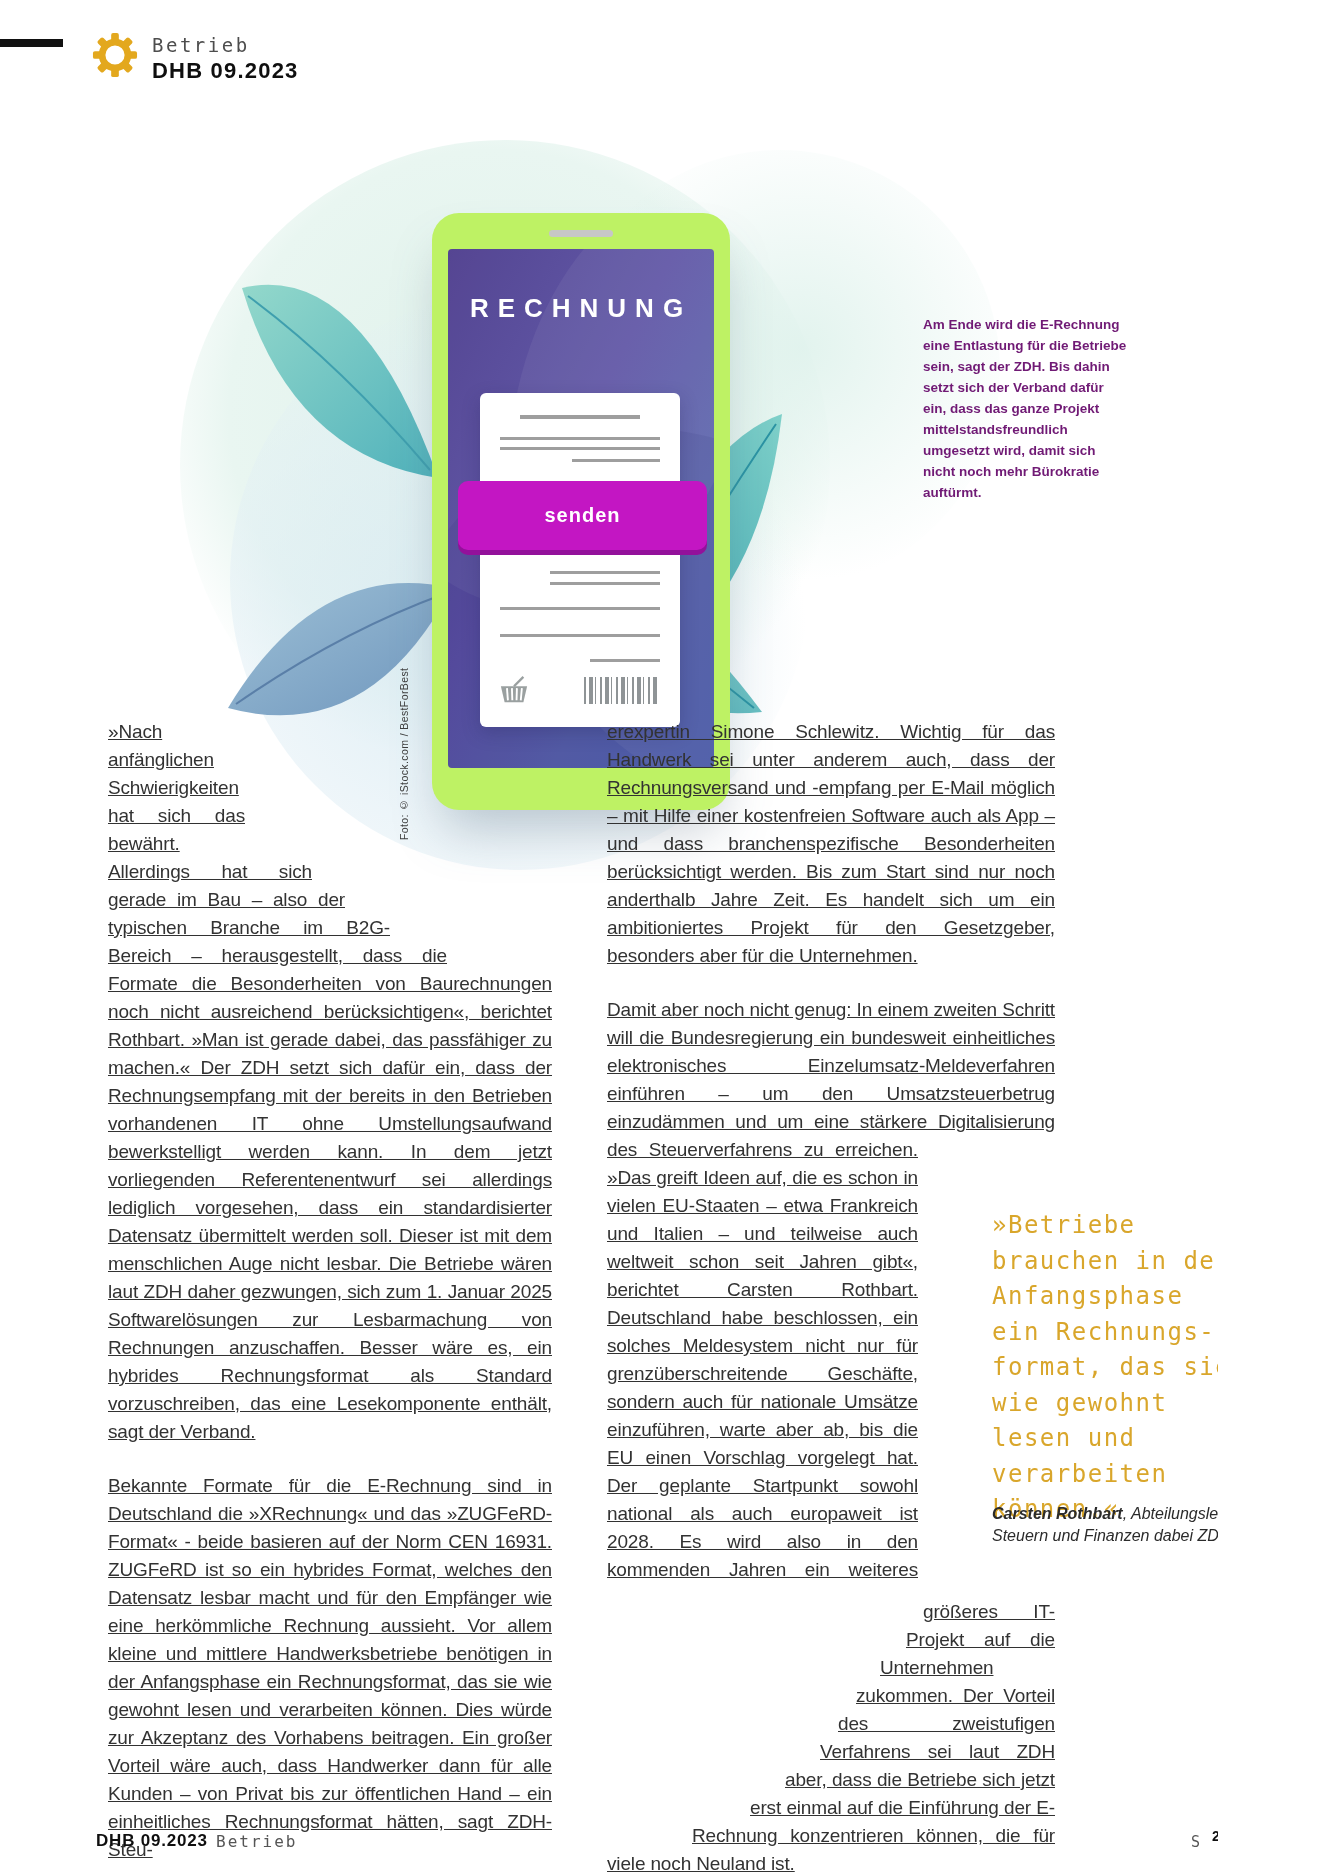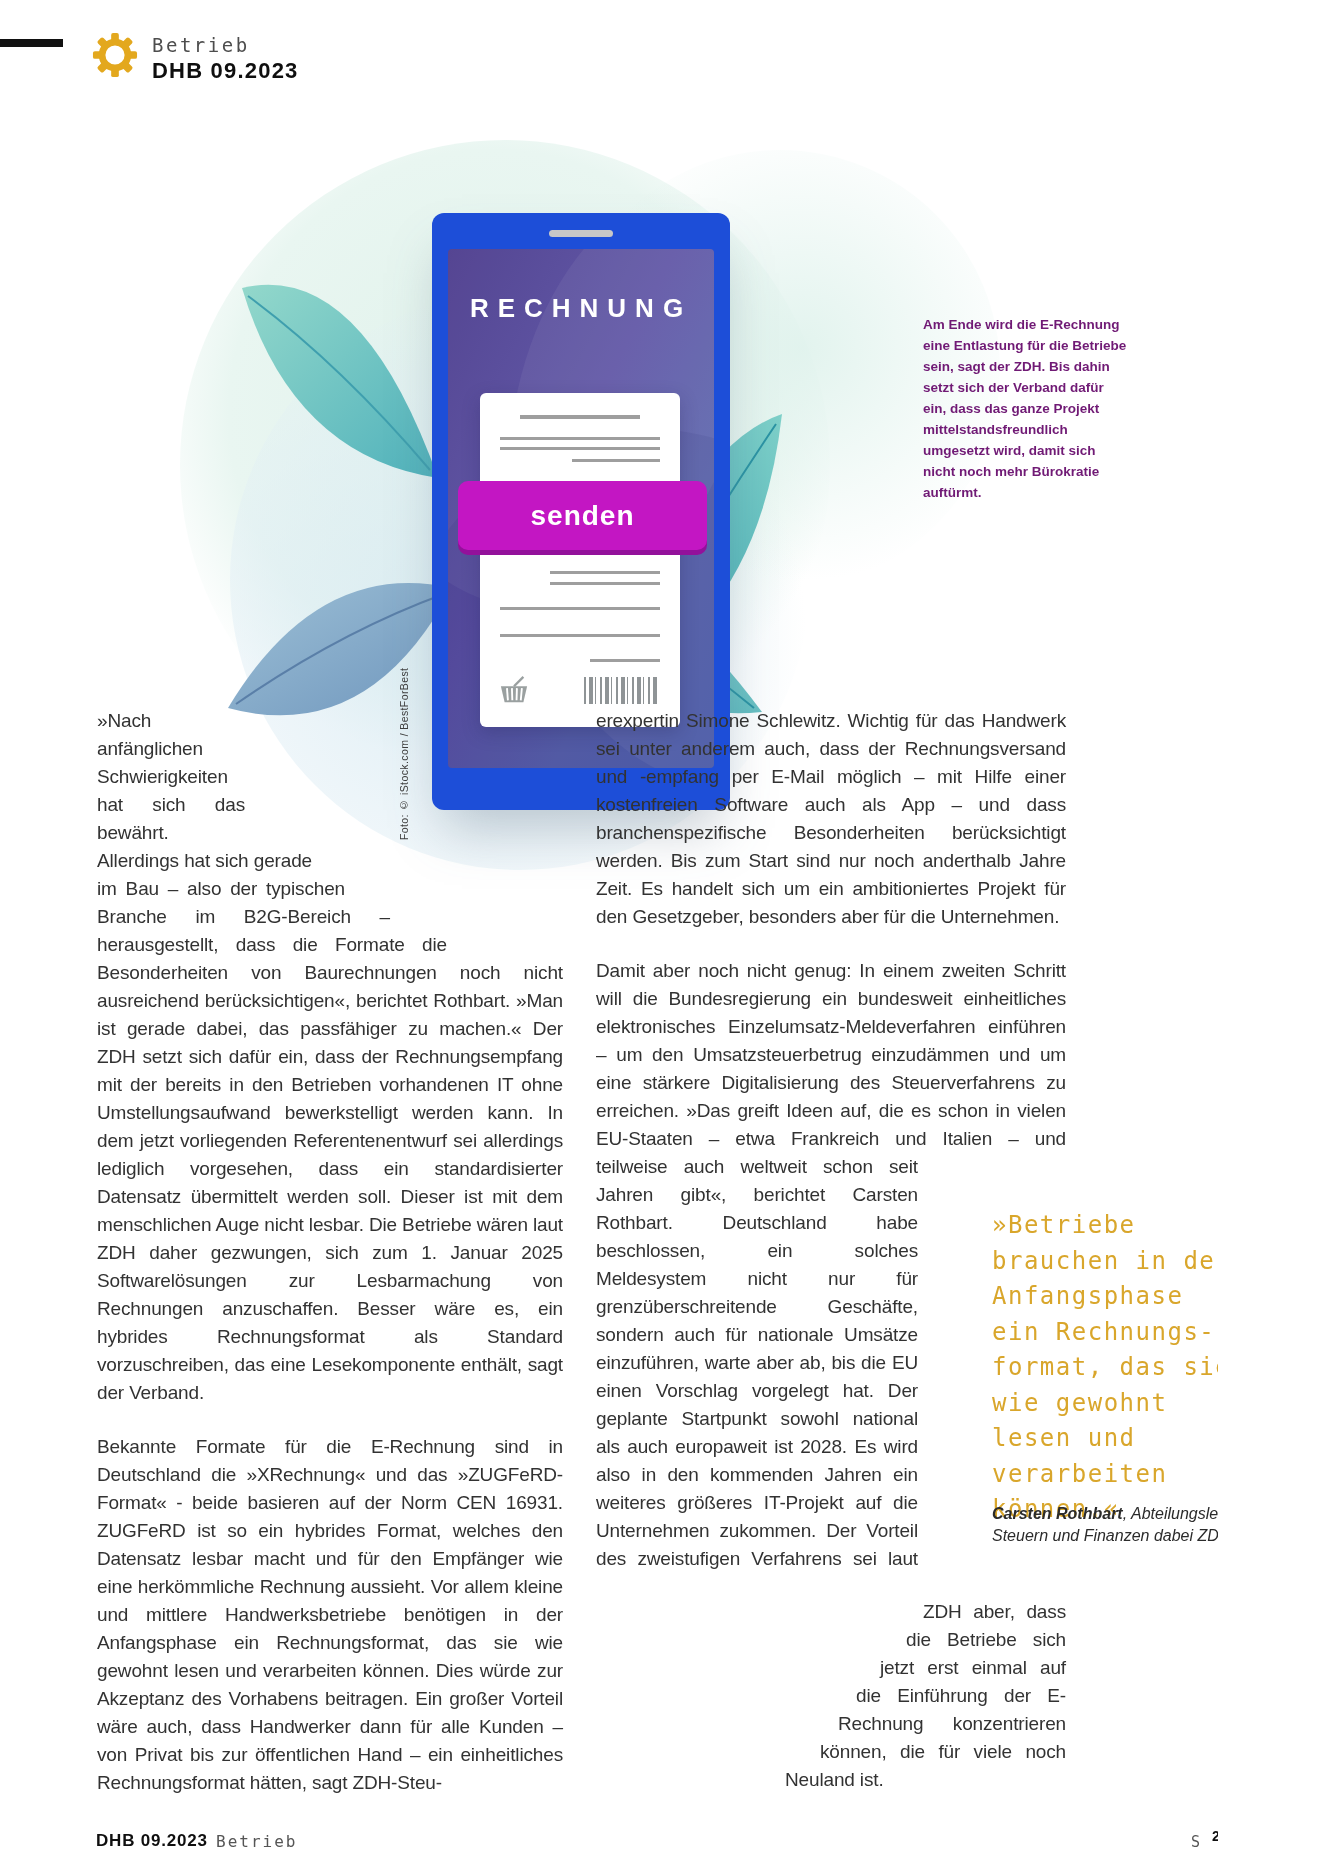--- a/index.html
+++ b/index.html
@@ -17,51 +17,51 @@
   .illo{position:absolute;left:200px;top:120px;width:700px;height:720px;}
   .blob{position:absolute;border-radius:50%;}
   .blob1{left:-20px;top:20px;width:650px;height:650px;
          background:radial-gradient(circle at 48% 42%, #e0f2eb 0%, #e9f6f1 52%, rgba(236,248,243,0) 70%);}
   .blob2{left:30px;top:170px;width:580px;height:580px;
          background:radial-gradient(circle at 40% 60%, rgba(216,234,242,.85) 0%, rgba(224,238,245,.45) 50%, rgba(224,238,245,0) 70%);}
   .blob3{left:360px;top:30px;width:440px;height:440px;
          background:radial-gradient(circle at 55% 45%, rgba(223,242,236,.9) 0%, rgba(223,242,236,0) 68%);}
   .leaves{position:absolute;left:0;top:0;}
 
-  .phone{position:absolute;left:232px;top:93px;width:298px;height:597px;background:#1d4ed8;
-         border-radius:12px;box-shadow:0 30px 50px -12px rgba(90,110,130,.35);text-decoration:underline;}
+  .phone{position:absolute;left:232px;top:93px;width:298px;height:597px;background:#bef264;
+         border-radius:27px;box-shadow:0 30px 50px -12px rgba(90,110,130,.35);text-decoration:underline;}
   .speaker{position:absolute;left:117px;top:17px;width:64px;height:7px;border-radius:4px;background:#c7c7c7;}
   .screen{position:absolute;left:16px;top:36px;width:266px;height:519px;border-radius:4px;overflow:hidden;
           background:linear-gradient(118deg,#4c3c8d 0%,#594fa2 42%,#5760ab 70%,#4e60ae 100%);}
   .band{position:absolute;border-radius:50%;}
   .band1{left:-120px;top:-200px;width:420px;height:560px;background:rgba(255,255,255,.05);}
   .band2{left:60px;top:-80px;width:460px;height:620px;background:rgba(255,255,255,.06);}
   .band3{left:-60px;top:180px;width:520px;height:560px;background:rgba(30,30,90,.08);}
   .screen-title{position:absolute;left:0;top:44px;width:100%;text-align:center;color:#fff;
                 font-size:26px;font-weight:bold;letter-spacing:9px;font-family:"Liberation Sans",sans-serif;}
   .invoice{position:absolute;left:32px;top:144px;width:200px;height:334px;background:#fff;border-radius:6px;
            box-shadow:0 6px 18px rgba(30,30,80,.25);}
   .ln{position:absolute;background:#9e9e9e;height:3px;}
   .send-btn{position:absolute;left:10px;top:232px;width:249px;height:69px;background:#c316c3;
             border-radius:10px;box-shadow:0 5px 0 #93119b;display:flex;align-items:center;justify-content:center;
-            color:#fff;font-size:28px;font-weight:bold;letter-spacing:1px;}
+            color:#fff;font-size:20px;font-weight:bold;letter-spacing:1px;}
   .barcode{position:absolute;left:104px;top:284px;width:74px;height:27px;
            background:repeating-linear-gradient(90deg,#8f9496 0 2px,transparent 2px 5px,#8f9496 5px 9px,transparent 9px 11px,#8f9496 11px 12px,transparent 12px 16px);}
   .basket{position:absolute;left:18px;top:282px;}
   .credit{position:absolute;left:198px;top:510px;height:210px;writing-mode:vertical-rl;transform:rotate(180deg);
           font-size:10.5px;color:#3c3c3c;letter-spacing:.4px;}
 
   
   .caption{position:absolute;left:923px;top:314px;width:204px;font-size:13.5px;line-height:21px;
            font-weight:bold;color:#701a75;text-align:left;}
 
   
   .col{position:absolute;top:703px;font-size:19px;line-height:28px;color:#323232;text-align:justify;
        letter-spacing:-0.15px;}
-  .col p{margin:4px;}
+  .col p{margin:15px;text-decoration:underline;}
   .col p + p{margin-top:26px;}
   .col1{left:93px;width:474px;}
   .col2{left:592px;width:478px;}
   .fr{float:right;clear:right;}
   .fl{float:left;clear:left;}
 
   
   .pullquote{position:absolute;left:992px;top:1208px;width:268px;font-family:"DejaVu Sans Mono",monospace;
              font-size:24px;line-height:35.5px;letter-spacing:1.5px;color:#d9a62b;white-space:pre-line;}
   .attr{position:absolute;left:992px;top:1503px;width:272px;font-style:italic;font-size:16px;line-height:22px;color:#2b2b2b;}

